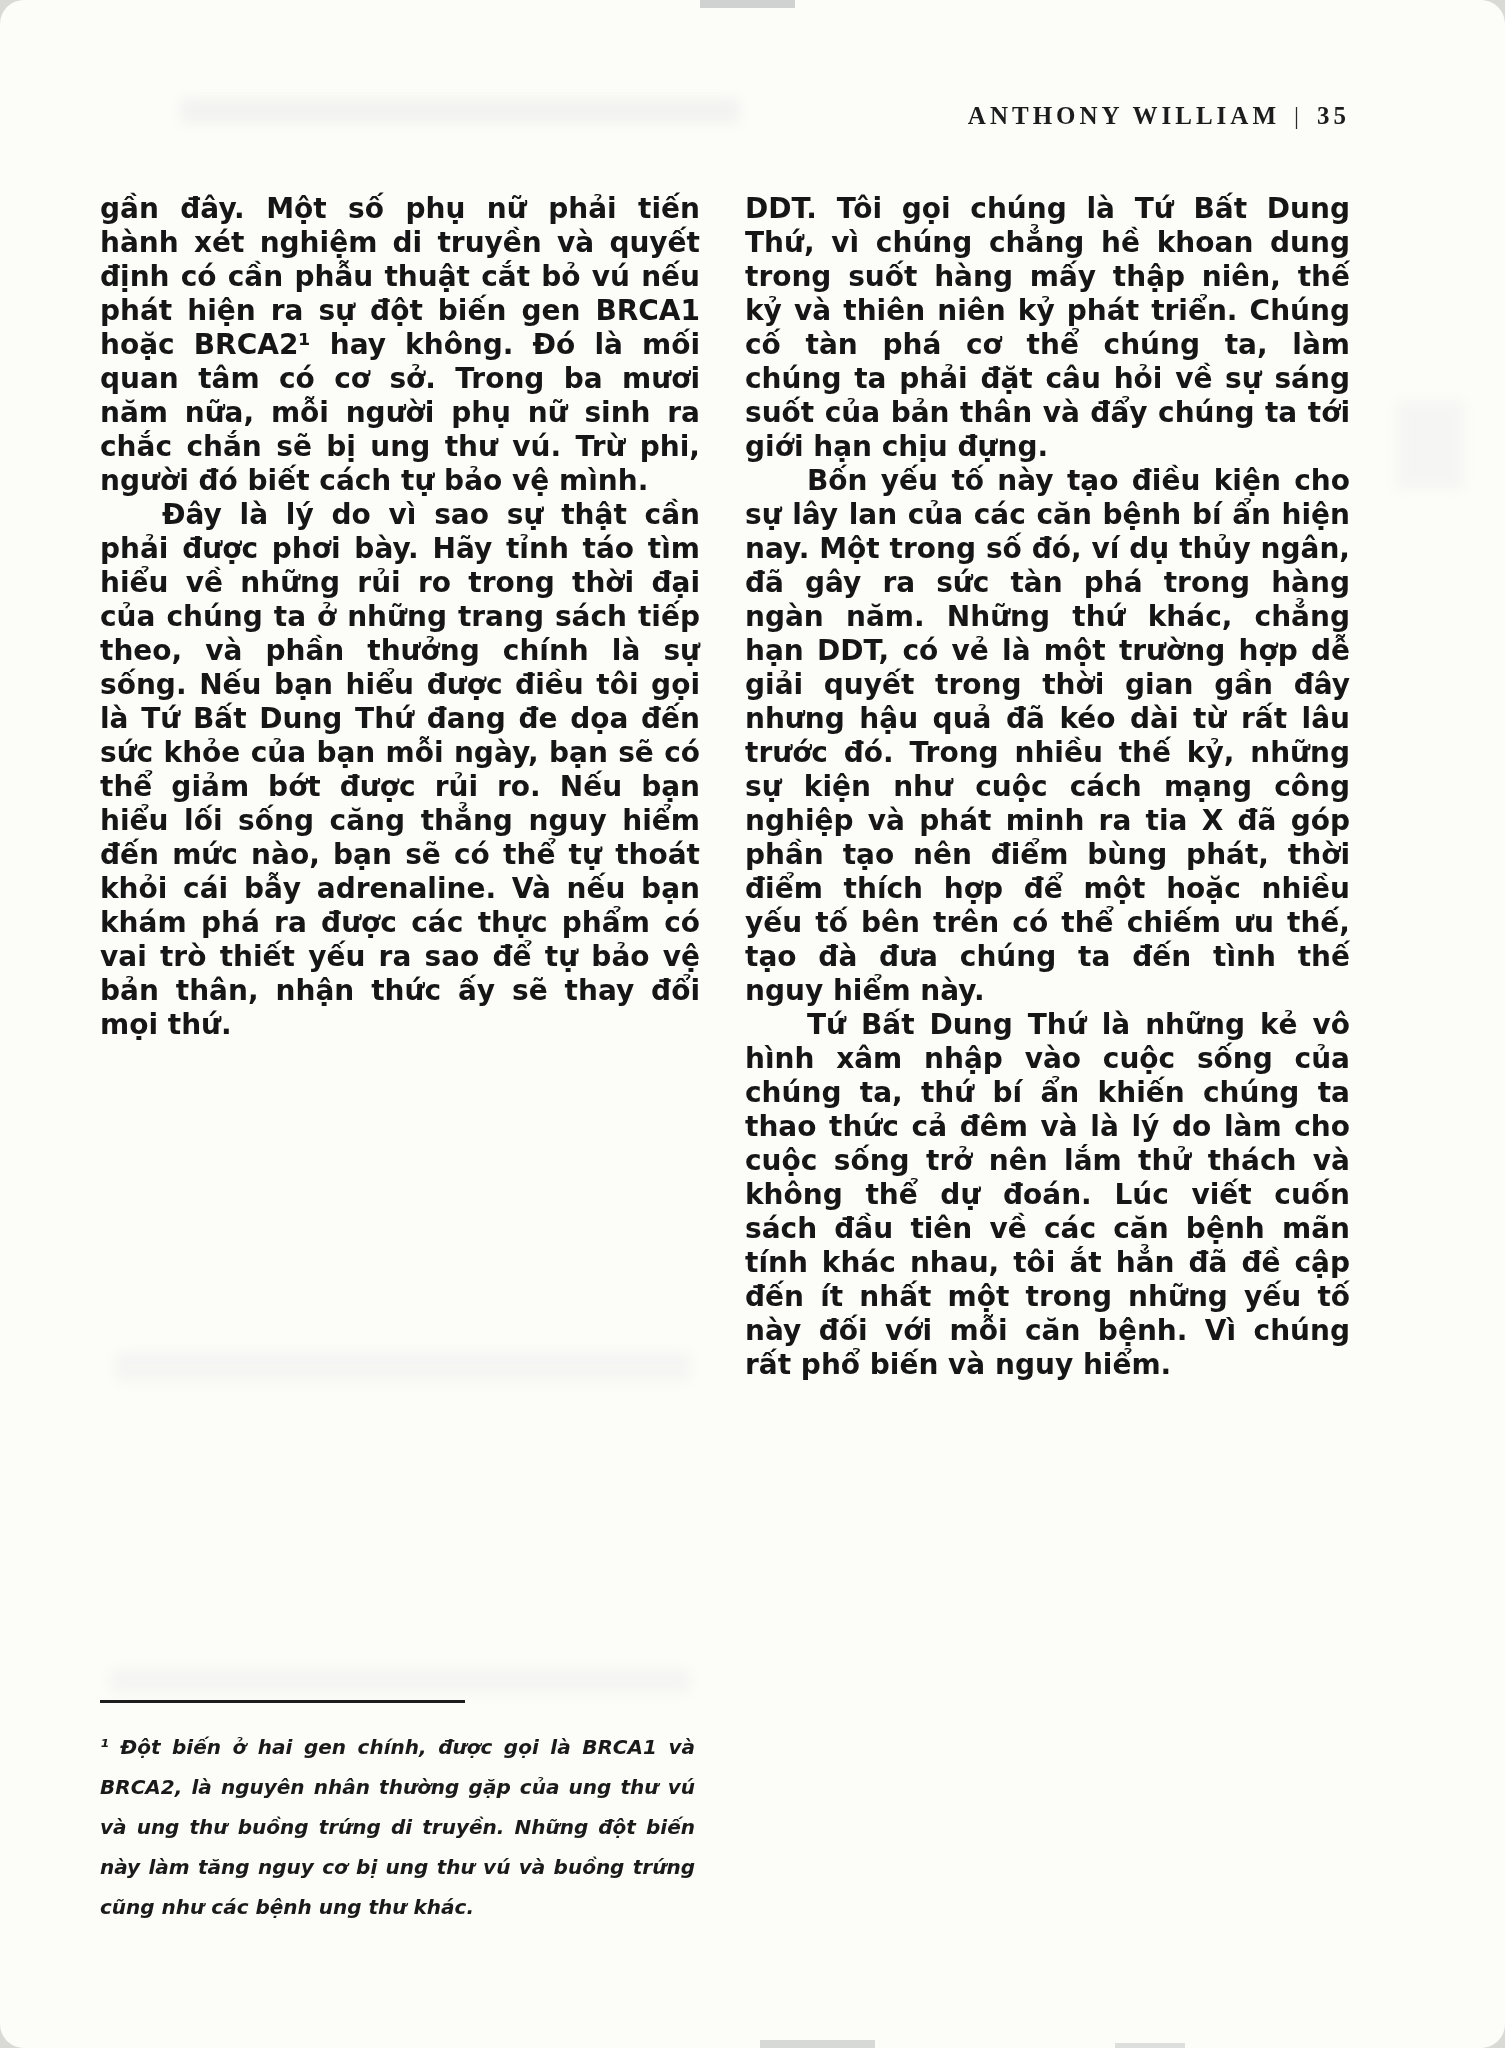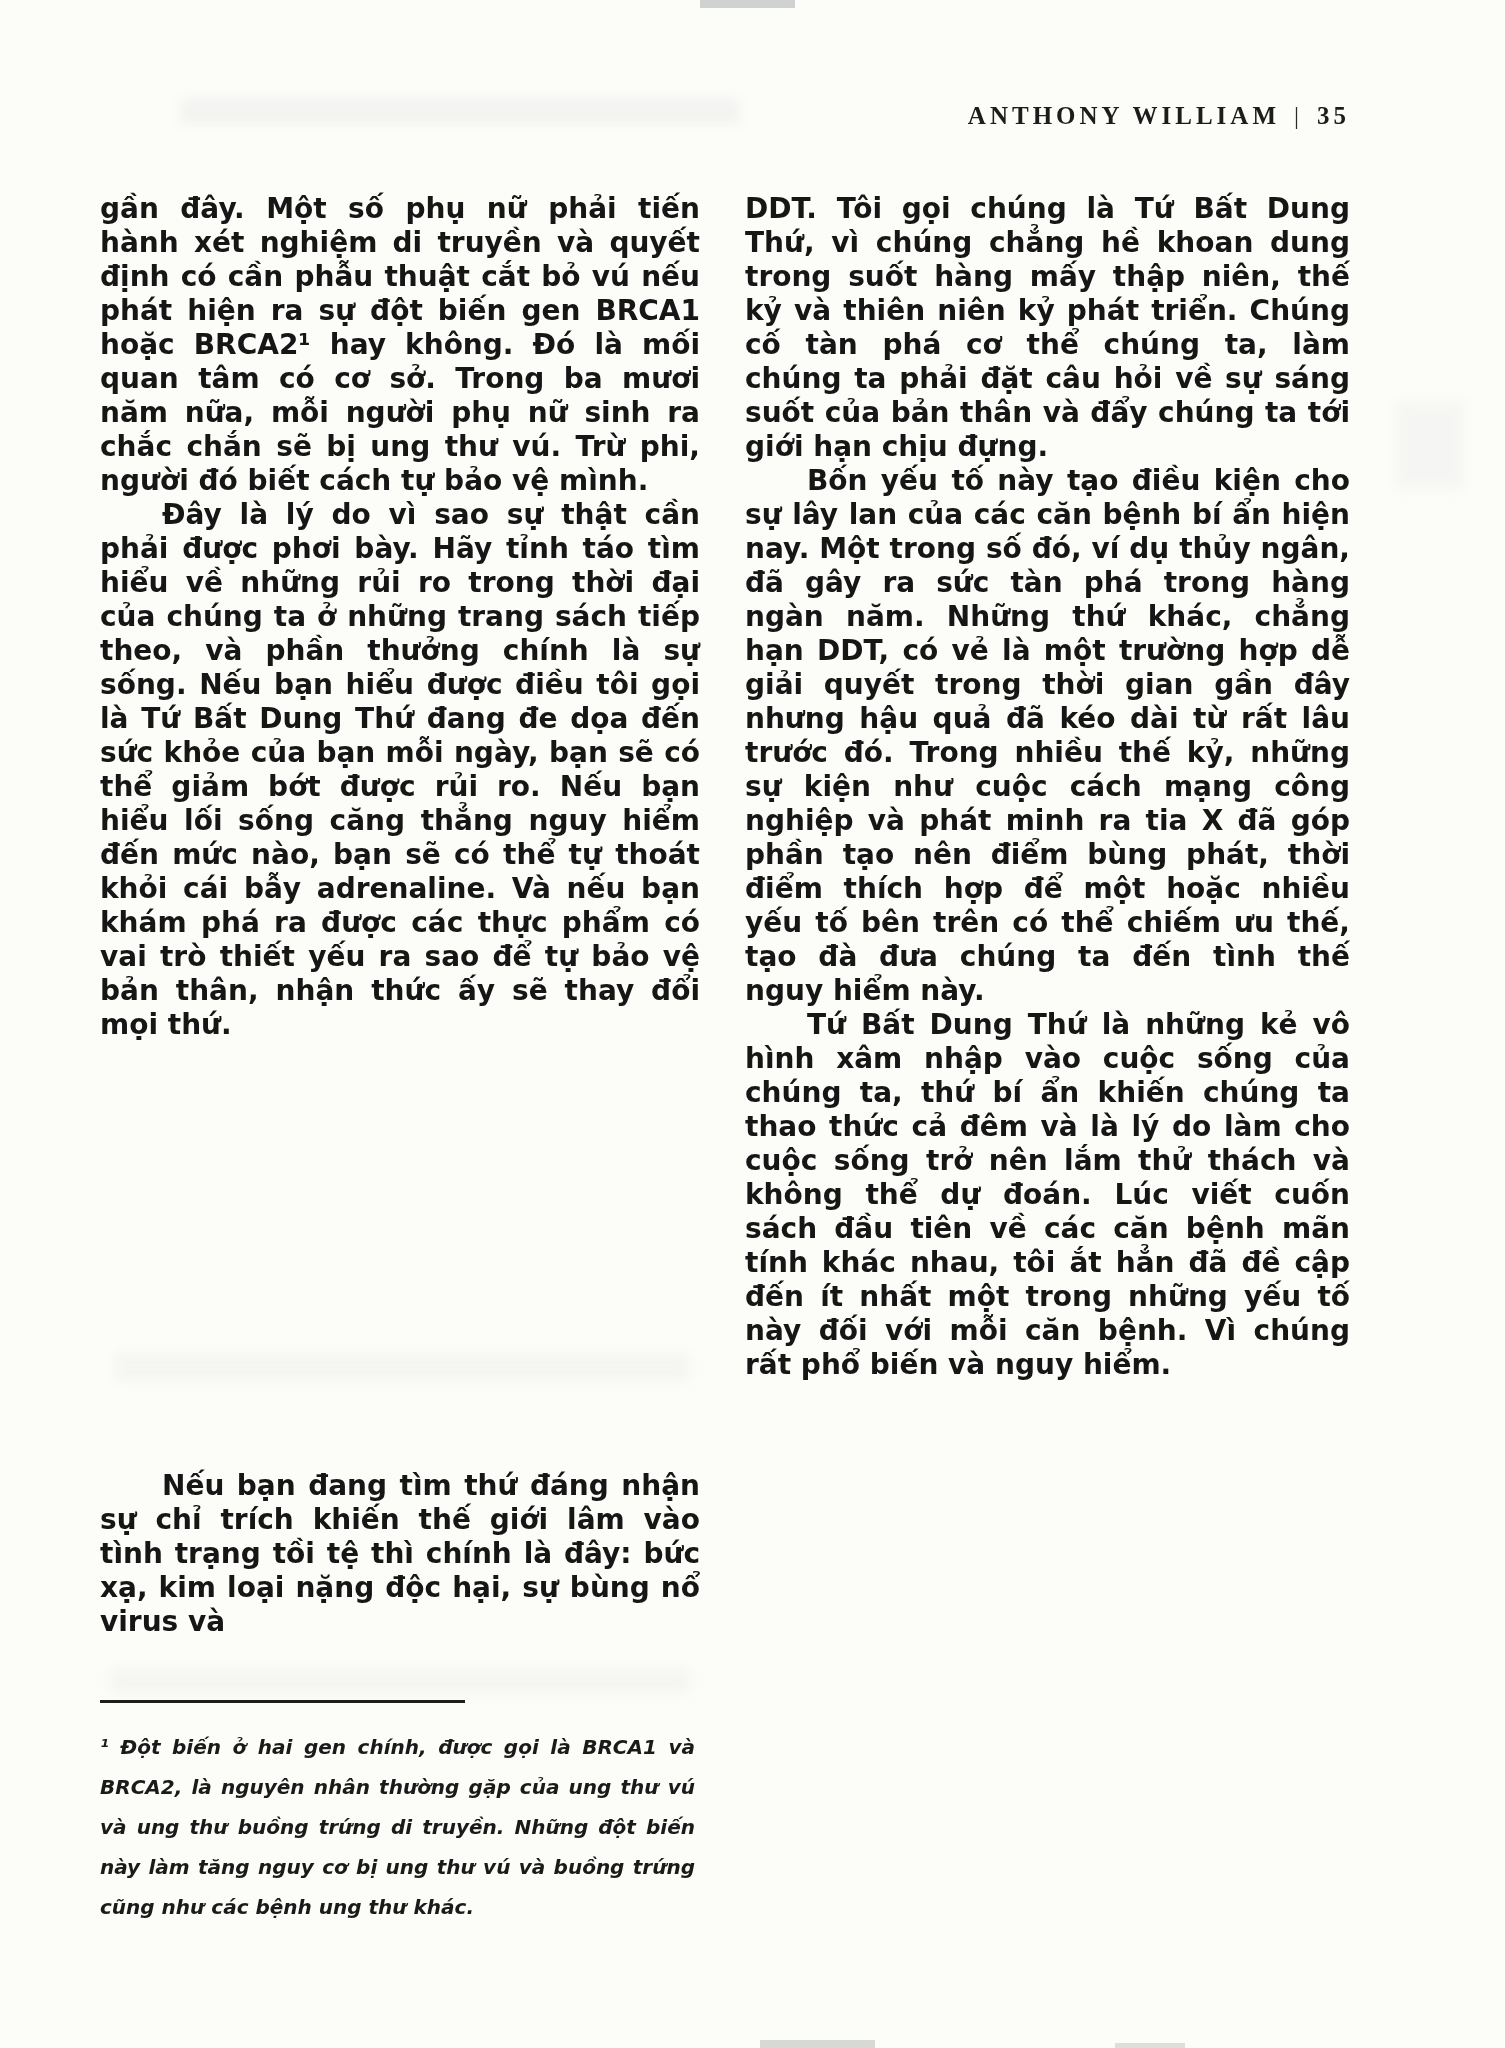--- a/index.html
+++ b/index.html
@@ -5,20 +5,21 @@
   html,body{margin:0;padding:0;}
   body{background:#d9d9d6;}
   .page{
     position:relative;
     width:1505px;height:2048px;
     margin:0 auto;
     background:#fcfcf9;
     color:#151515;
     font-family:"DejaVu Sans",sans-serif;
     overflow:hidden;
+    border-radius:24px;
   }
   
   .running-head{
     position:absolute;top:102px;right:155px;
     font-family:"Liberation Serif",serif;
     font-size:25px;font-weight:bold;
     letter-spacing:4px;color:#1c1c1c;
     white-space:nowrap;
   }
   .running-head .sep{font-weight:normal;margin:0 14px;color:#2a2a2a;}
@@ -75,23 +76,20 @@
   <div class="running-head">
     <span>ANTHONY WILLIAM</span><span class="sep">|</span><span>35</span>
   </div>
 
   <div class="textblock" id="leftColMain">
     <p>gần đây. Một số phụ nữ phải tiến hành xét nghiệm di truyền và quyết định có cần phẫu thuật cắt bỏ vú nếu phát hiện ra sự đột biến gen BRCA1 hoặc BRCA2¹ hay không. Đó là mối quan tâm có cơ sở. Trong ba mươi năm nữa, mỗi người phụ nữ sinh ra chắc chắn sẽ bị ung thư vú. Trừ phi, người đó biết cách tự bảo vệ mình.</p>
     <p class="ind">Đây là lý do vì sao sự thật cần phải được phơi bày. Hãy tỉnh táo tìm hiểu về những rủi ro trong thời đại của chúng ta ở những trang sách tiếp theo, và phần thưởng chính là sự sống. Nếu bạn hiểu được điều tôi gọi là Tứ Bất Dung Thứ đang đe dọa đến sức khỏe của bạn mỗi ngày, bạn sẽ có thể giảm bớt được rủi ro. Nếu bạn hiểu lối sống căng thẳng nguy hiểm đến mức nào, bạn sẽ có thể tự thoát khỏi cái bẫy adrenaline. Và nếu bạn khám phá ra được các thực phẩm có vai trò thiết yếu ra sao để tự bảo vệ bản thân, nhận thức ấy sẽ thay đổi mọi thứ.</p>
   </div>
 
 
-  <div class="textblock" id="leftColAfterHeading">
-    <p class="ind">Nếu bạn đang tìm thứ đáng nhận sự chỉ trích khiến thế giới lâm vào tình trạng tồi tệ thì chính là đây: bức xạ, kim loại nặng độc hại, sự bùng nổ virus và</p>
-  </div>
 
   <div class="footnote-block">
     <div class="footnote-rule"></div>
     <p class="footnote-text">¹ Đột biến ở hai gen chính, được gọi là BRCA1 và BRCA2, là nguyên nhân thường gặp của ung thư vú và ung thư buồng trứng di truyền. Những đột biến này làm tăng nguy cơ bị ung thư vú và buồng trứng cũng như các bệnh ung thư khác.</p>
   </div>
 
   <div class="textblock" id="rightCol">
     <p>DDT. Tôi gọi chúng là Tứ Bất Dung Thứ, vì chúng chẳng hề khoan dung trong suốt hàng mấy thập niên, thế kỷ và thiên niên kỷ phát triển. Chúng cố tàn phá cơ thể chúng ta, làm chúng ta phải đặt câu hỏi về sự sáng suốt của bản thân và đẩy chúng ta tới giới hạn chịu đựng.</p>
     <p class="ind">Bốn yếu tố này tạo điều kiện cho sự lây lan của các căn bệnh bí ẩn hiện nay. Một trong số đó, ví dụ thủy ngân, đã gây ra sức tàn phá trong hàng ngàn năm. Những thứ khác, chẳng hạn DDT, có vẻ là một trường hợp dễ giải quyết trong thời gian gần đây nhưng hậu quả đã kéo dài từ rất lâu trước đó. Trong nhiều thế kỷ, những sự kiện như cuộc cách mạng công nghiệp và phát minh ra tia X đã góp phần tạo nên điểm bùng phát, thời điểm thích hợp để một hoặc nhiều yếu tố bên trên có thể chiếm ưu thế, tạo đà đưa chúng ta đến tình thế nguy hiểm này.</p>
     <p class="ind">Tứ Bất Dung Thứ là những kẻ vô hình xâm nhập vào cuộc sống của chúng ta, thứ bí ẩn khiến chúng ta thao thức cả đêm và là lý do làm cho cuộc sống trở nên lắm thử thách và không thể dự đoán. Lúc viết cuốn sách đầu tiên về các căn bệnh mãn tính khác nhau, tôi ắt hẳn đã đề cập đến ít nhất một trong những yếu tố này đối với mỗi căn bệnh. Vì chúng rất phổ biến và nguy hiểm.</p>

